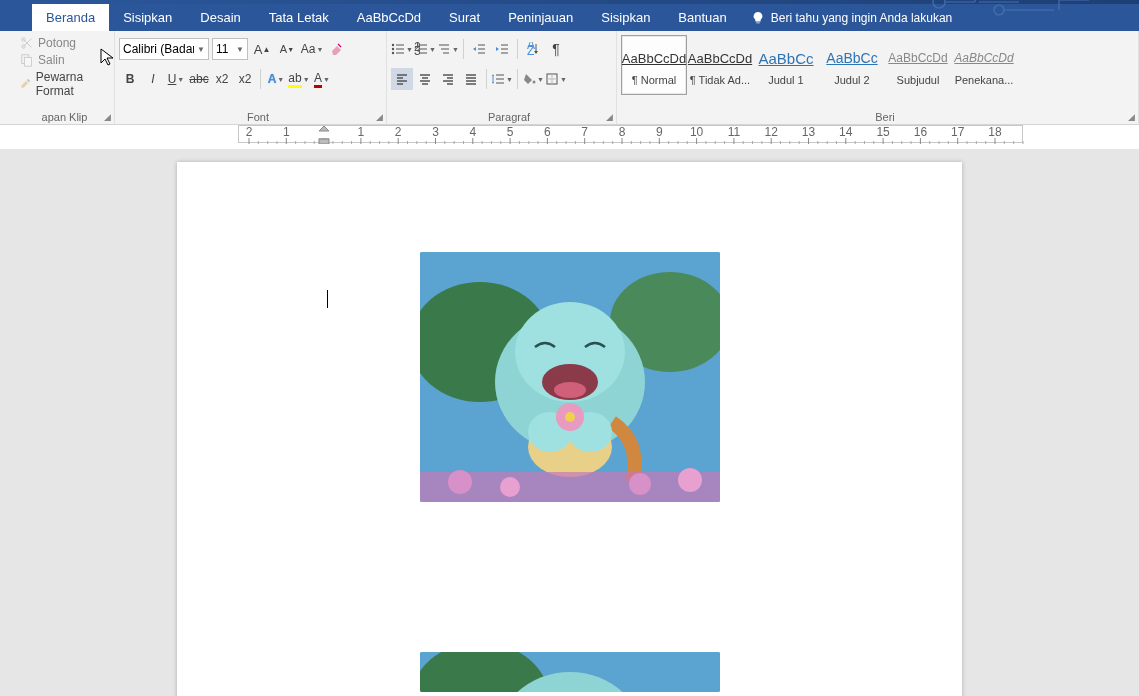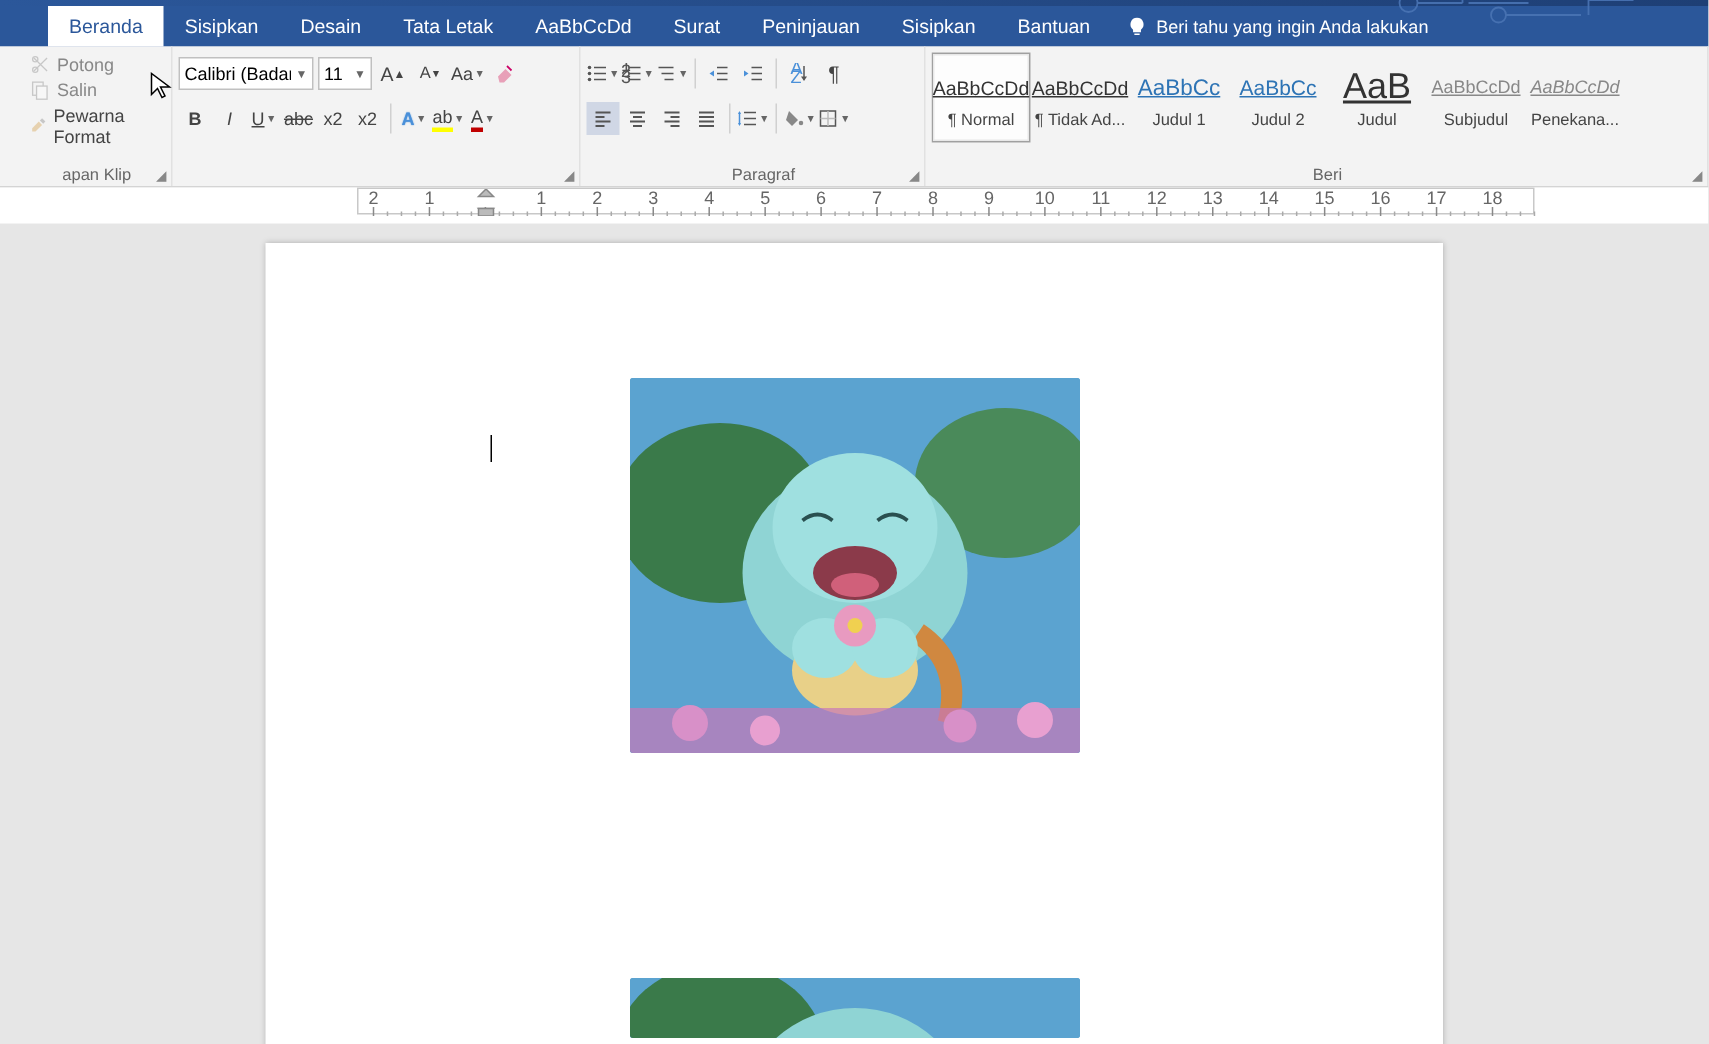--- a/index.html
+++ b/index.html
@@ -150,20 +150,21 @@
         </div>
       <div class="btn">
           <span style="border-bottom:3px solid #ffff00">ab</span>
           <span class="dd-arrow">▼</span>
         </div>
       <div class="btn">
           <span style="border-bottom:3px solid #c00000">A</span>
           <span class="dd-arrow">▼</span>
         </div>
     </div>
+    <div class="group-label">Font</div>
     <div class="launcher">◢</div>
   </div>
 
   <div class="group para-group">
     <div class="para-row" style="margin-top:3px">
       <div class="btn">
           <svg width="14" height="14" viewBox="0 0 14 14">
             <circle cx="2" cy="3" r="1.2" fill="#555"></circle>
             <circle cx="2" cy="7" r="1.2" fill="#555"></circle>
             <circle cx="2" cy="11" r="1.2" fill="#555"></circle>
@@ -270,24 +271,20 @@
           <div class="style-preview" style="">AaBbCcDd</div>
           <div class="style-name">¶ Tidak Ad...</div>
         </div>
         <div class="style-item">
           <div class="style-preview" style="color:#2e74b5;font-size:15px">AaBbCc</div>
           <div class="style-name">Judul 1</div>
         </div>
         <div class="style-item">
           <div class="style-preview" style="color:#2e74b5;font-size:14px">AaBbCc</div>
           <div class="style-name">Judul 2</div>
-        </div>
-        <div class="style-item">
-          <div class="style-preview" style="color:#333;font-size:24px">AaB</div>
-          <div class="style-name">Judul</div>
         </div>
         <div class="style-item">
           <div class="style-preview" style="color:#888;font-size:12px">AaBbCcDd</div>
           <div class="style-name">Subjudul</div>
         </div>
         <div class="style-item">
           <div class="style-preview" style="color:#888;font-style:italic;font-size:12px">AaBbCcDd</div>
           <div class="style-name">Penekana...</div>
         </div>
       </div>

